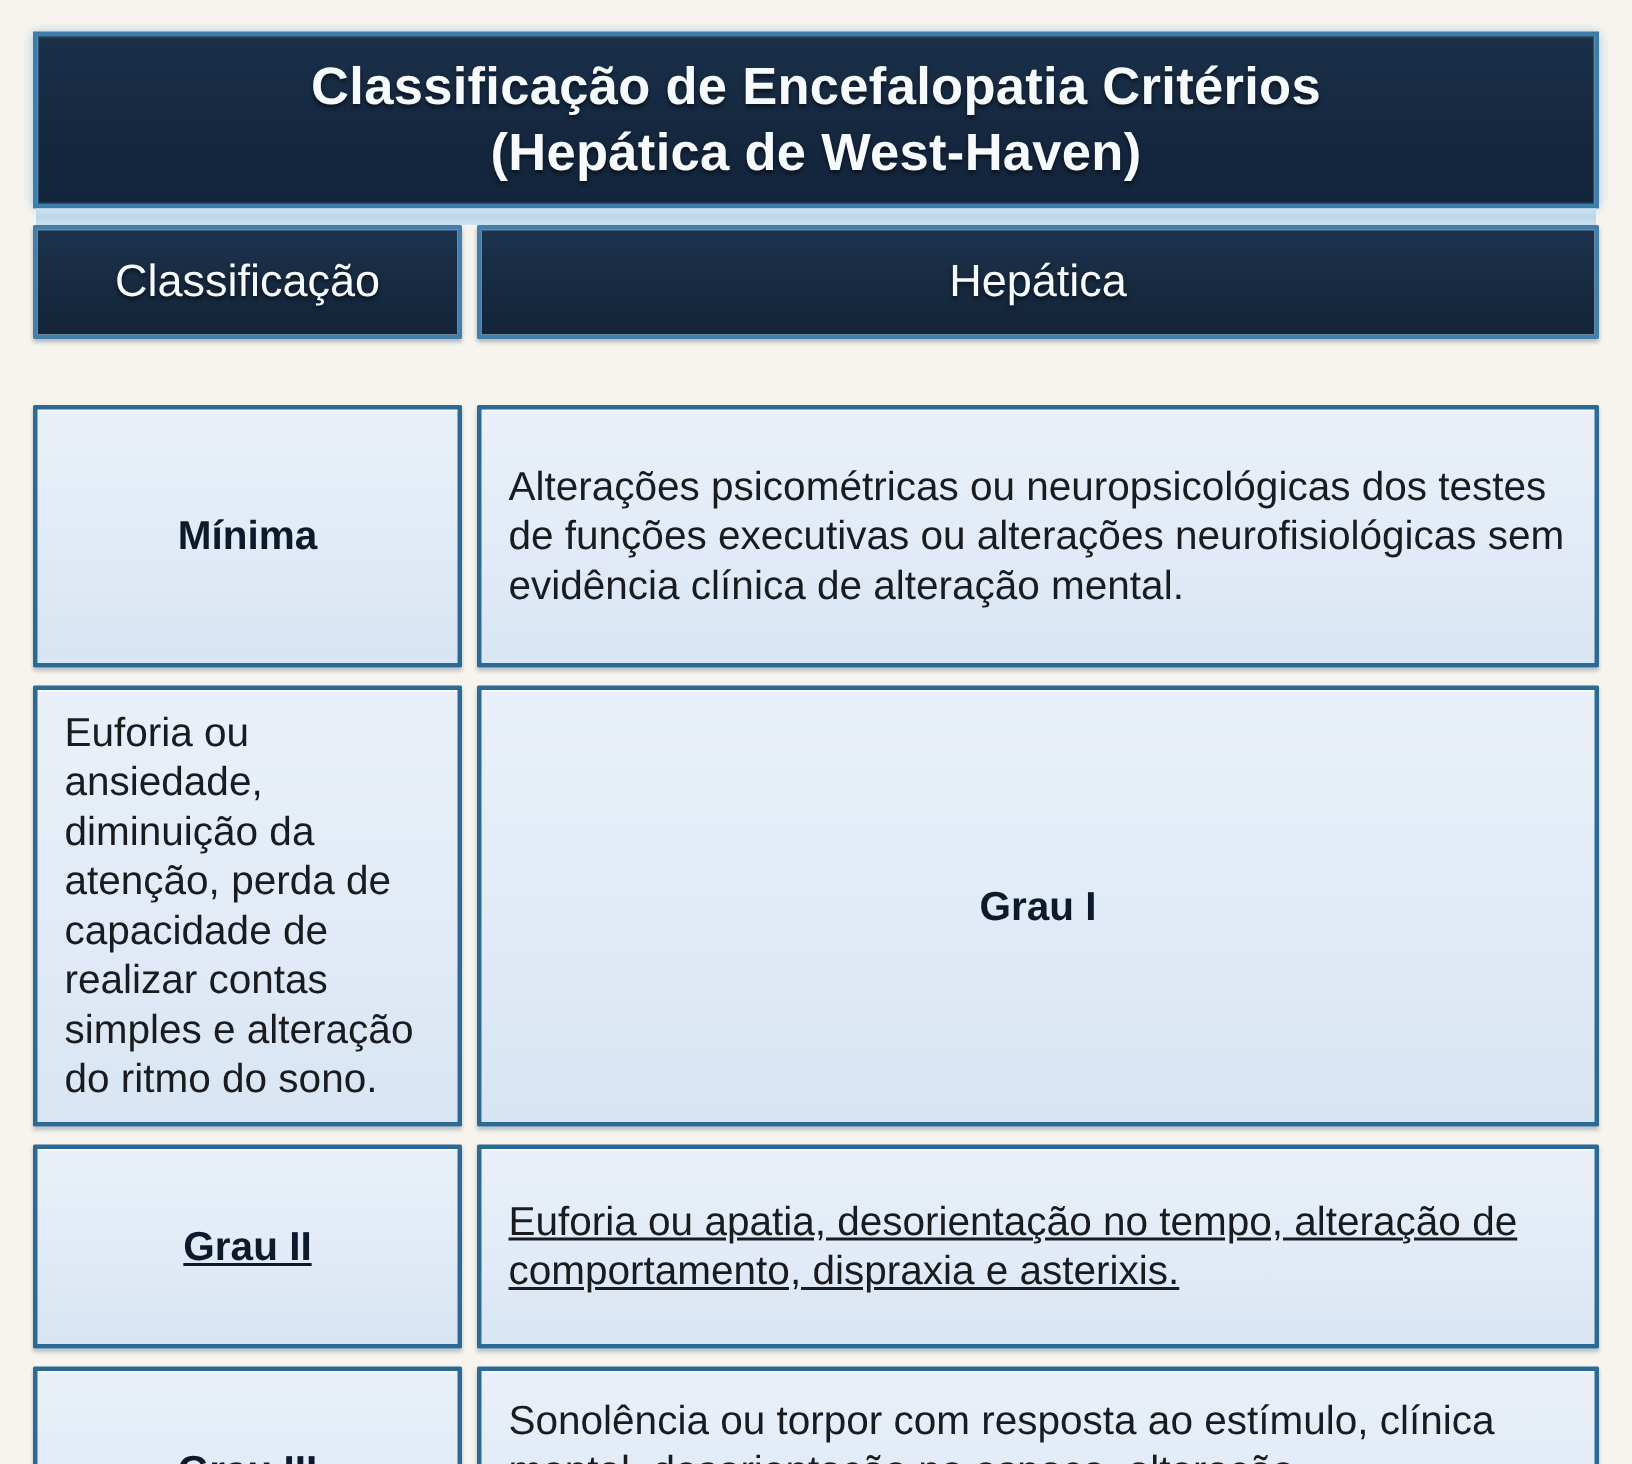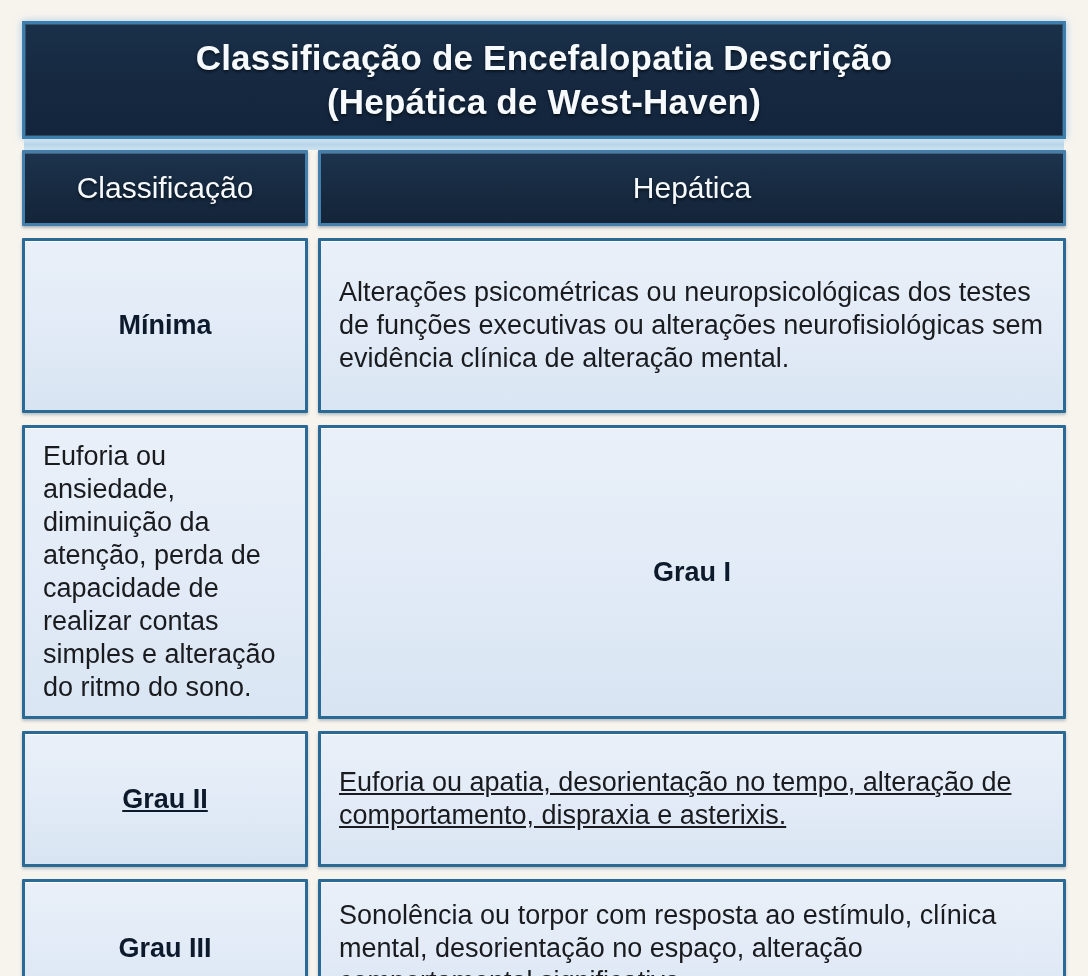--- a/index.html
+++ b/index.html
@@ -81,21 +81,21 @@
     background: linear-gradient(180deg, #e9f0f9 0%, #e1eaf6 60%, #d9e5f3 100%);
     border: 3px solid #2b6a94;
     box-shadow: 0 2px 3px rgba(40,70,100,.3), inset 0 1px 0 rgba(255,255,255,.7);
     color: #191b1f;
     font-size: 27px;
     line-height: 33px;
     display: flex;
     align-items: center;
     padding: 12px 18px;
   }
-  .h-r1 { min-height: 175px; }
+  .h-r1 { min-height: 175px; margin-top: 32px; }
   .h-r2 { min-height: 135px; }
   .h-r3 { min-height: 136px; text-decoration: underline; }
   .h-r4 { min-height: 138px; }
   .h-r5 { min-height: 86px; padding-left: 41px; }
   
   .sparkle {
     position: absolute;
     right: 10px;
     top: 50%;
     transform: translateY(-50%);
@@ -104,21 +104,21 @@
     pointer-events: none;
   }
   .sparkle svg { display: block; width: 100%; height: 100%; }
 </style>
 </head>
 <body>
 
 <div class="canvas">
 
   <div class="title-box">
-    <div>Classificação de Encefalopatia Descrição</div>
+    <div>Classificação de Encefalopatia Critérios</div>
     <div>(Hepática de West-Haven)</div>
   </div>
 
   <div class="divider"></div>
 
   <div class="grid">
 
     <div class="cell th">Classificação</div>
     <div class="cell th">Hepática</div>
 

